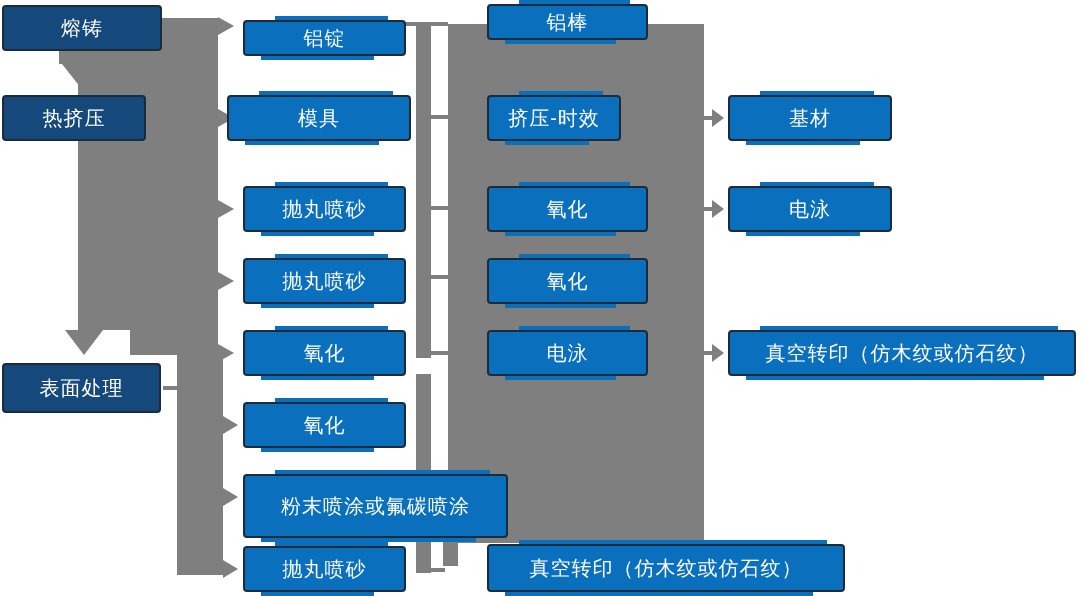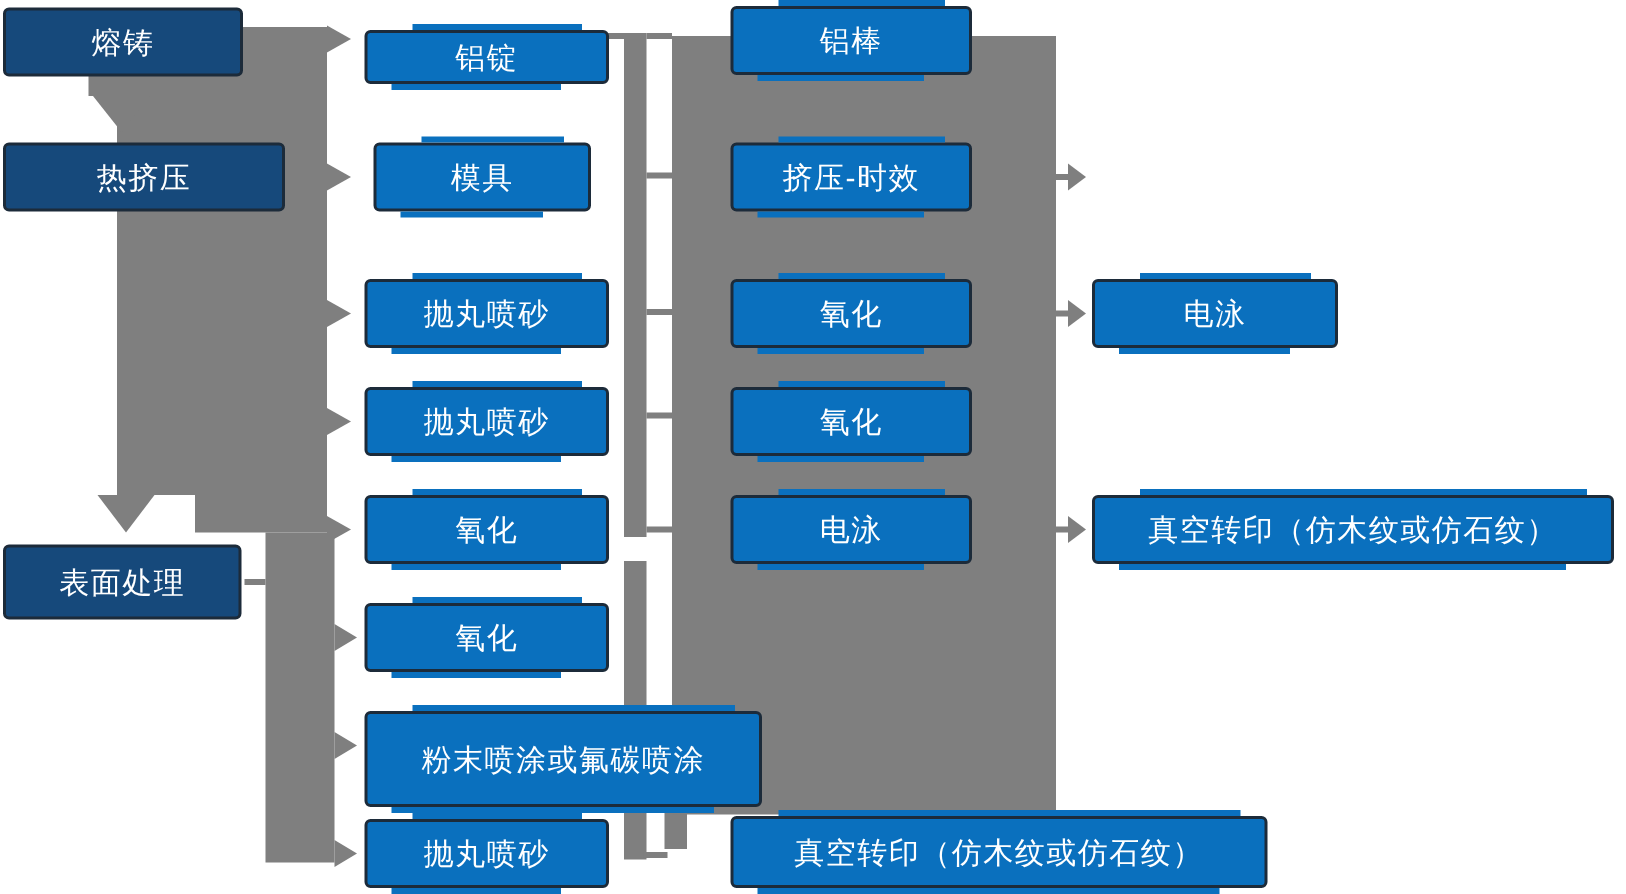--- a/index.html
+++ b/index.html
@@ -97,31 +97,31 @@
       <rect class="c" x="704" y="207" width="8" height="4" data-interactable="false"></rect>
       <polygon class="c" points="712,200 724,209 712,218" data-interactable="false"></polygon>
       <rect class="c" x="704" y="351" width="8" height="4" data-interactable="false"></rect>
       <polygon class="c" points="712,344 724,353 712,362" data-interactable="false"></polygon>
     </g>
   </svg>
 
   <div class="node dark" style="left:2px;top:5px;width:160px;height:46px" data-interactable="false">
     <span class="label" data-interactable="false">熔铸</span>
   </div>
-  <div class="node dark" style="left:2px;top:95px;width:188px;height:46px" data-interactable="false">
+  <div class="node dark" style="left:2px;top:95px;width:144px;height:46px" data-interactable="false">
     <span class="label" data-interactable="false">热挤压</span>
   </div>
   <div class="node dark" style="left:2px;top:363px;width:159px;height:50px" data-interactable="false">
     <span class="label" data-interactable="false">表面处理</span>
   </div>
 
   <div class="node accent" style="left:243px;top:20px;width:163px;height:36px" data-interactable="false">
     <span class="label" data-interactable="false">铝锭</span>
   </div>
-  <div class="node accent" style="left:249px;top:95px;width:145px;height:46px" data-interactable="false">
+  <div class="node accent" style="left:227px;top:95px;width:184px;height:46px" data-interactable="false">
     <span class="label" data-interactable="false">模具</span>
   </div>
   <div class="node accent" style="left:243px;top:186px;width:163px;height:46px" data-interactable="false">
     <span class="label" data-interactable="false">抛丸喷砂</span>
   </div>
   <div class="node accent" style="left:243px;top:258px;width:163px;height:46px" data-interactable="false">
     <span class="label" data-interactable="false">抛丸喷砂</span>
   </div>
   <div class="node accent" style="left:243px;top:330px;width:163px;height:46px" data-interactable="false">
     <span class="label" data-interactable="false">氧化</span>
@@ -129,36 +129,39 @@
   <div class="node accent" style="left:243px;top:402px;width:163px;height:46px" data-interactable="false">
     <span class="label" data-interactable="false">氧化</span>
   </div>
   <div class="node accent" style="left:243px;top:474px;width:265px;height:64px" data-interactable="false">
     <span class="label" data-interactable="false">粉末喷涂或氟碳喷涂</span>
   </div>
   <div class="node accent" style="left:243px;top:546px;width:163px;height:46px" data-interactable="false">
     <span class="label" data-interactable="false">抛丸喷砂</span>
   </div>
 
-  <div class="node accent" style="left:487px;top:4px;width:161px;height:46px" data-interactable="false">
+  <div class="node accent" style="left:487px;top:4px;width:161px;height:36px" data-interactable="false">
     <span class="label" data-interactable="false">铝棒</span>
   </div>
-  <div class="node accent" style="left:487px;top:95px;width:161px;height:46px" data-interactable="false">
+  <div class="node accent" style="left:487px;top:95px;width:134px;height:46px" data-interactable="false">
     <span class="label" data-interactable="false">挤压-时效</span>
   </div>
   <div class="node accent" style="left:487px;top:186px;width:161px;height:46px" data-interactable="false">
     <span class="label" data-interactable="false">氧化</span>
   </div>
   <div class="node accent" style="left:487px;top:258px;width:161px;height:46px" data-interactable="false">
     <span class="label" data-interactable="false">氧化</span>
   </div>
   <div class="node accent" style="left:487px;top:330px;width:161px;height:46px" data-interactable="false">
     <span class="label" data-interactable="false">电泳</span>
   </div>
 
+  <div class="node accent" style="left:728px;top:95px;width:164px;height:46px" data-interactable="false">
+    <span class="label" data-interactable="false">基材</span>
+  </div>
   <div class="node accent" style="left:728px;top:186px;width:164px;height:46px" data-interactable="false">
     <span class="label" data-interactable="false">电泳</span>
   </div>
   <div class="node accent" style="left:728px;top:330px;width:348px;height:46px" data-interactable="false">
     <span class="label" data-interactable="false">真空转印（仿木纹或仿石纹）</span>
   </div>
 
   <div class="node accent" style="left:487px;top:544px;width:358px;height:48px" data-interactable="false">
     <span class="label" data-interactable="false">真空转印（仿木纹或仿石纹）</span>
   </div>

